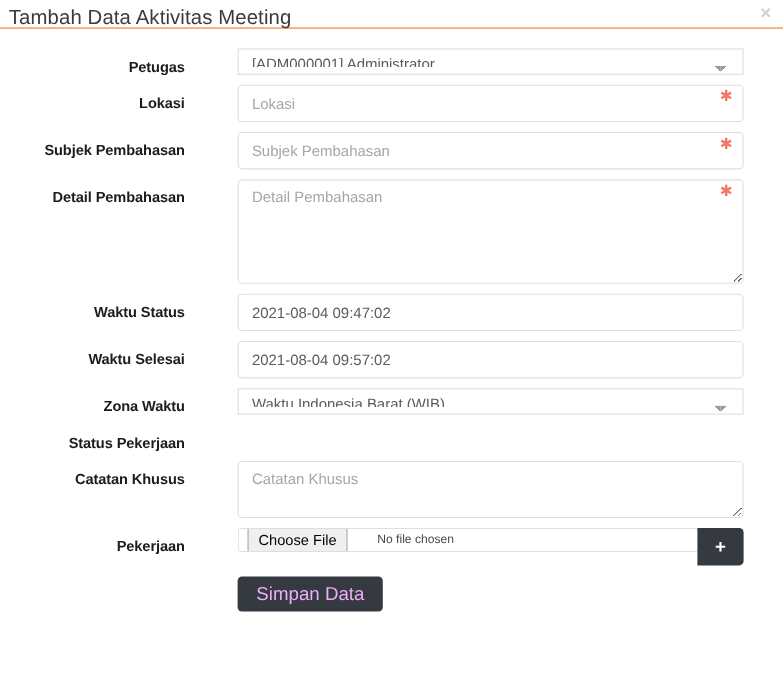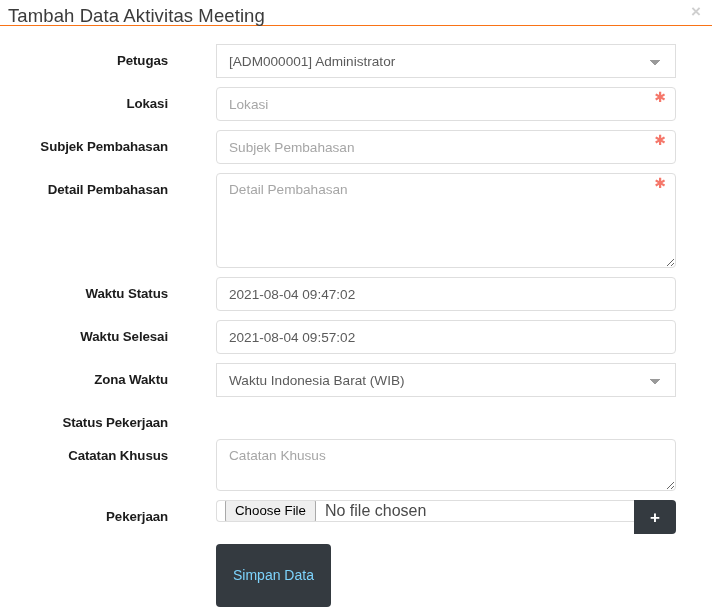--- a/index.html
+++ b/index.html
@@ -86,21 +86,21 @@
     background: #ffffff;
     border: 1px solid #dedede;
     outline: none;
   }
   .txt {
     height: 34px;
     padding: 6px 12px;
     border-radius: 4px;
   }
   .sel {
-    height: 34px;
+    height: 24px;
     padding: 6px 12px;
     border-radius: 0;
     -webkit-appearance: none;
     -moz-appearance: none;
     appearance: none;
     background-image:
       linear-gradient(45deg, transparent 50%, #9a9a9a 50%),
       linear-gradient(135deg, #9a9a9a 50%, transparent 50%);
     background-position:
       calc(100% - 20px) 15px,
@@ -153,23 +153,23 @@
     color: #000;
     background: #efefef;
     border: 1px solid #a9a9a9;
     border-radius: 3px;
     padding: 2px 9px;
     line-height: 1.3;
     cursor: pointer;
     white-space: nowrap;
   }
   .file-name {
-    font-size: 16px;
+    font-size: 11px;
     color: #4a4a4a;
-    margin-left: 9px;
+    margin-left: 27px;
     white-space: nowrap;
   }
   .plus-btn {
     flex: 0 0 auto;
     width: 42px;
     height: 34px;
     background: #343a40;
     color: #ffffff;
     border: 0;
     border-radius: 0 4px 4px 0;
@@ -180,26 +180,26 @@
     font-family: "Liberation Sans", sans-serif;
     display: flex;
     align-items: center;
     justify-content: center;
   }
 
   
   .submit-row { margin-top: 10px; }
   .submit-btn {
     background: #343a40;
-    color: #7dd3fc;
+    color: #f0abfc;
     border: 0;
     border-radius: 4px;
     font-family: "Liberation Sans", sans-serif;
-    font-size: 14px;
-    padding: 23px 17px;
+    font-size: 17px;
+    padding: 6px 17px;
     cursor: pointer;
     line-height: 1.2;
   }
 </style>
 </head>
 <body>
 
 <div class="modal-header">
   <div class="modal-title">Tambah Data Aktivitas Meeting</div>
   <button class="close-btn">×</button>

